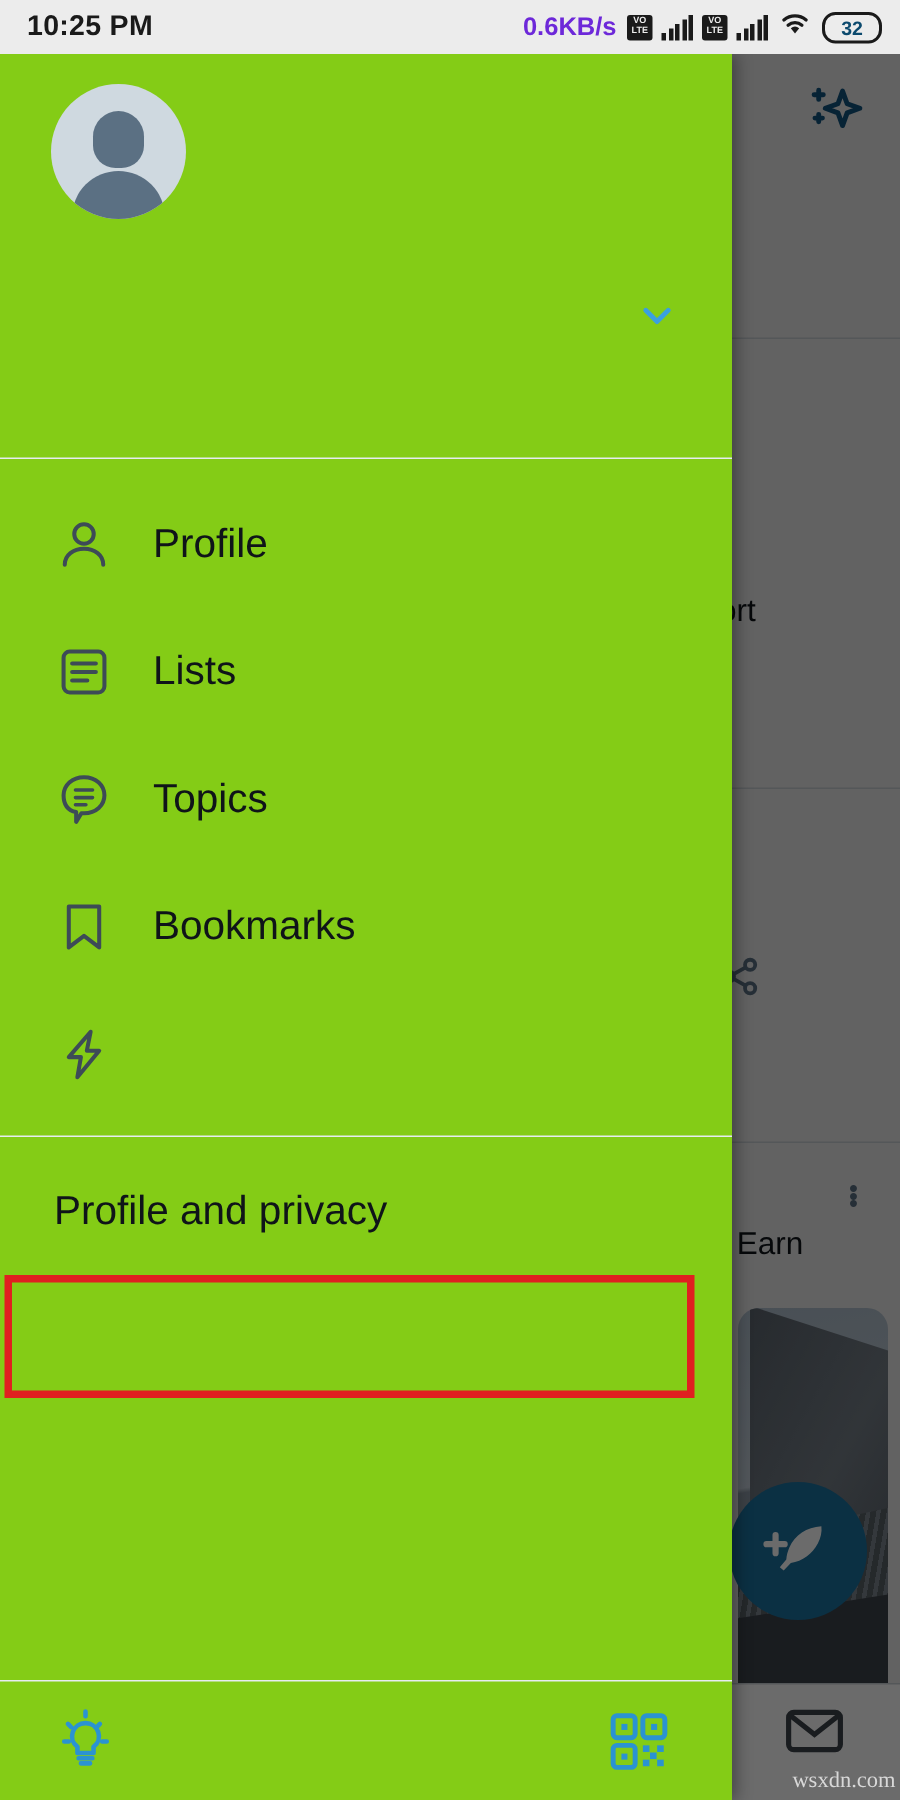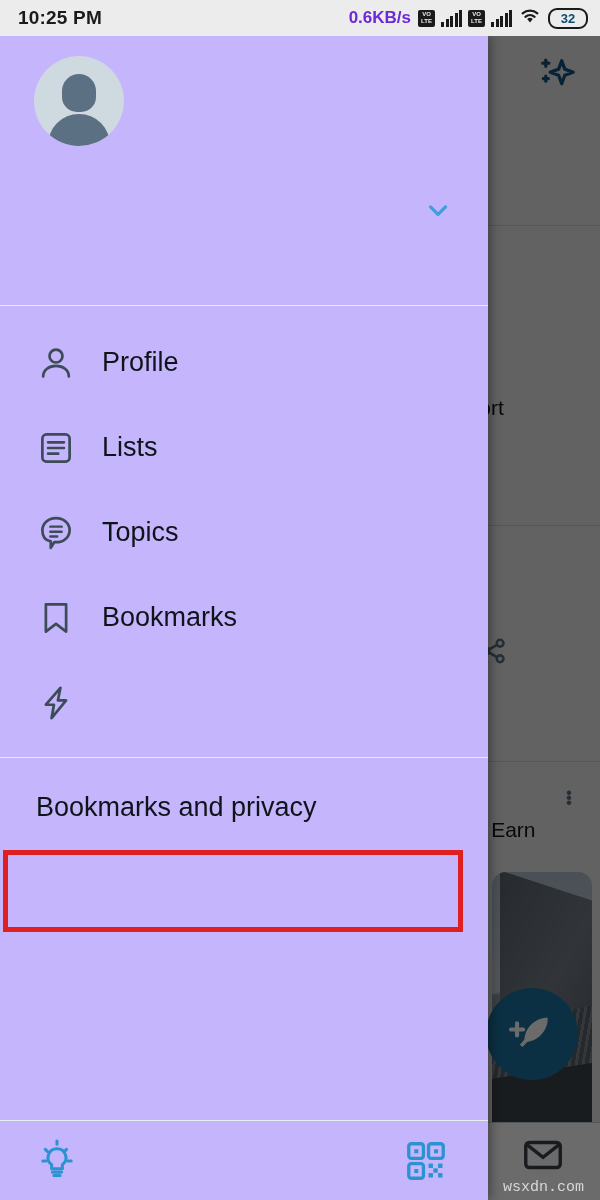--- a/index.html
+++ b/index.html
@@ -77,23 +77,23 @@
     display:flex; align-items:center; justify-content:center;
   }
   #bg-bottombar {
     position:absolute; left:0; bottom:0;
     width:600px; height:78px;
     background:#ffffff;
     border-top:1px solid #c9cfd4;
   }
   #bg-envelope { position:absolute; right:34px; bottom:18px; }
   #watermark {
-    position:absolute; right:16px; bottom:4px;
+    position:absolute; right:3px; bottom:4px;
     font-size:15px; color:#d8d8d8;
-    font-family:Liberation Mono, monospace;
+    font-family:Liberation Serif, serif;
     z-index:8;
   }
 
   
   #statusbar {
     position:absolute; left:0; top:0;
     width:600px; height:36px;
     background:#ececec;
     display:flex; align-items:center;
     padding:0 12px 0 18px;
@@ -135,21 +135,21 @@
     min-width:40px; height:21px;
     font-size:13px; font-weight:bold; color:#0c4a6e;
     display:flex; align-items:center; justify-content:center;
     padding:0 6px;
   }
 
   
   #drawer {
     position:absolute; left:0; top:36px;
     width:488px; height:1164px;
-    background:#c4b5fd;
+    background:#84cc16;
     z-index:10;
     box-shadow:3px 0 10px rgba(0,0,0,0.35);
     display:flex; flex-direction:column;
   }
 
   #drawer-header {
     position:relative;
     height:270px;
     flex:none;
     border-bottom:1px solid #e6ecf0;
@@ -366,21 +366,21 @@
         <span class="nav-icon">
           <svg width="38" height="38" viewBox="0 0 24 24">
             <path d="M14.8 2.4L5.6 13.1h5.1l-1.5 8.5 9.2-11.2h-5.2z" fill="none" stroke="#3d4b57" stroke-width="1.7" stroke-linejoin="round"></path>
           </svg>
         </span>
       </div>
     </div>
 
     <div id="secondary-group">
       <div class="sec-row">
-        <span class="sec-label">Bookmarks and privacy</span>
+        <span class="sec-label">Profile and privacy</span>
       </div>
       <div class="sec-row" id="help-centre-row">
         <span id="help-centre-highlight"></span>
       </div>
     </div>
 
     <div id="drawer-bottom">
       <span id="night-mode-button">
         <svg width="46" height="46" viewBox="0 0 24 24">
           <path d="M12 5.6a4.6 4.6 0 0 0-2.8 8.3v2.1h5.6v-2.1A4.6 4.6 0 0 0 12 5.6z" fill="none" stroke="#2b93d1" stroke-width="1.6" stroke-linejoin="round"></path>

